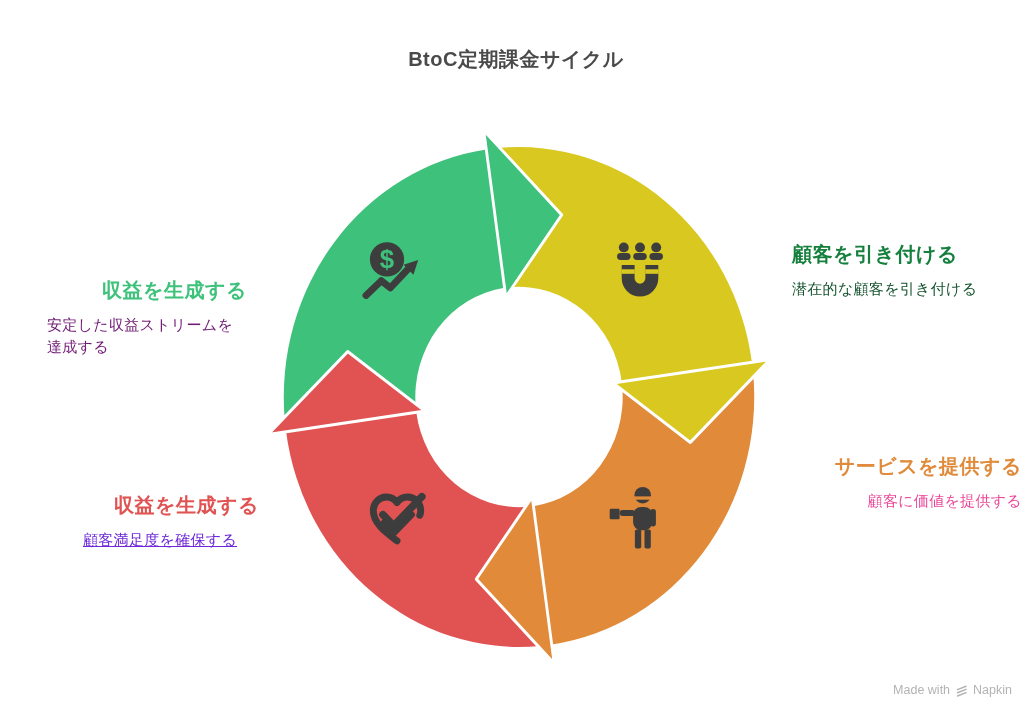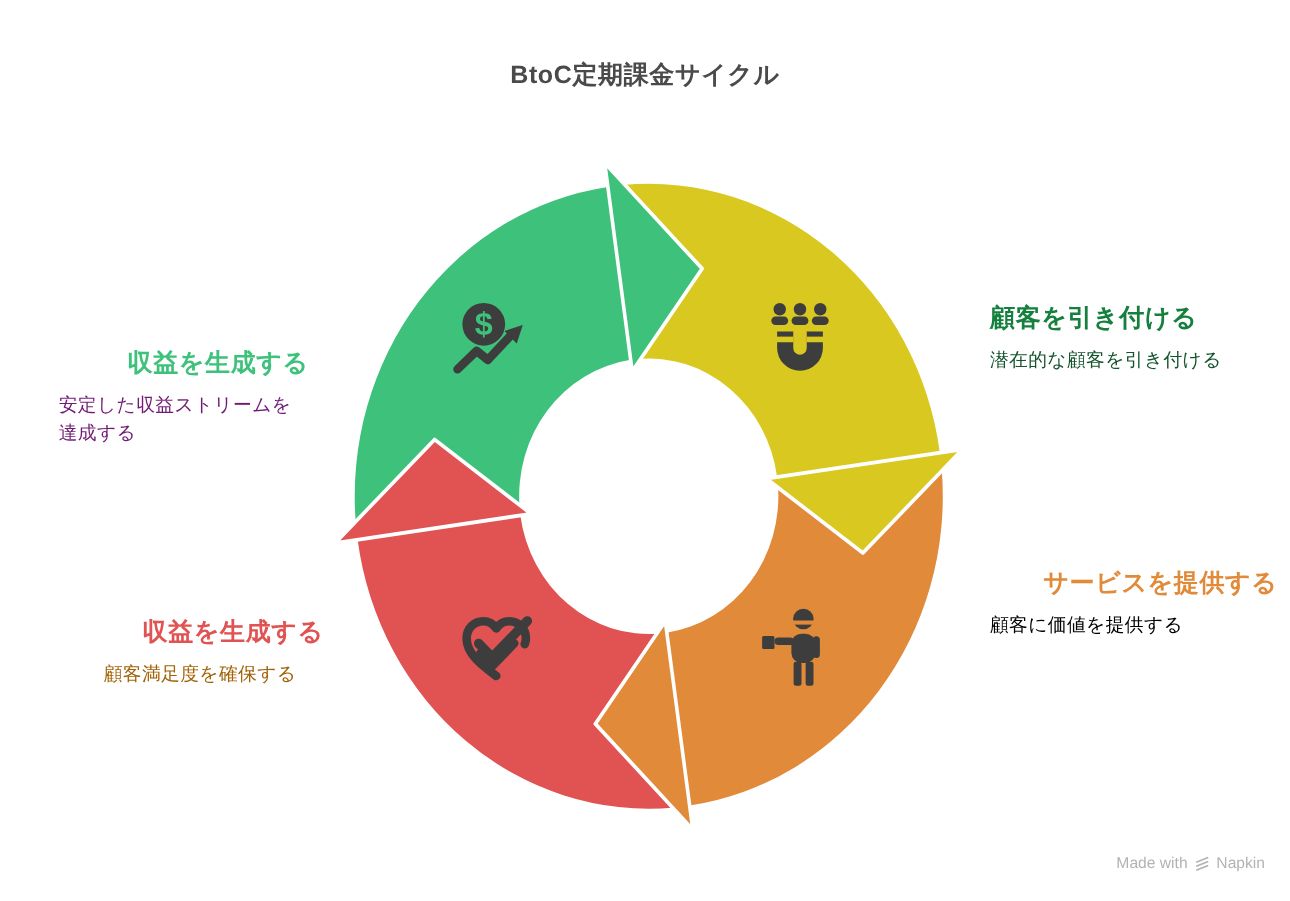--- a/index.html
+++ b/index.html
@@ -113,26 +113,26 @@
     <div class="desc" style="color: #701a75;">安定した収益ストリームを達成する</div>
   </div>
 
   <div class="label" id="label-attract-customers">
     <div class="heading" style="color: #15803d;">顧客を引き付ける</div>
     <div class="desc" style="color: #14532d;">潜在的な顧客を引き付ける</div>
   </div>
 
   <div class="label" id="label-provide-service">
     <div class="heading" style="color: rgb(224, 138, 58); text-align: right;">サービスを提供する</div>
-    <div class="desc" style="color: #000000;">顧客に価値を提供する</div>
+    <div class="desc" style="color: #ec4899; text-align: right;">顧客に価値を提供する</div>
   </div>
 
   <div class="label align-right" id="label-retain-customers">
     <div class="heading" style="color: rgb(225, 82, 82);">収益を生成する</div>
-    <div class="desc" style="color: #a16207;">顧客満足度を確保する</div>
+    <div class="desc" style="color: #6d28d9; text-decoration: underline;">顧客満足度を確保する</div>
   </div>
 
   <div id="watermark" style="color: rgb(179, 179, 179);">
     <span>Made with</span>
     <svg width="13" height="14" viewBox="0 0 13 14">
       <path d="M2.5,6.6 L11,3.2 M2.5,9.8 L11,6.4 M2.5,13 L11,9.6" fill="none" stroke-width="1.5" stroke-linecap="round" stroke="#b3b3b3"></path>
     </svg>
     <span>Napkin</span>
   </div>
 

